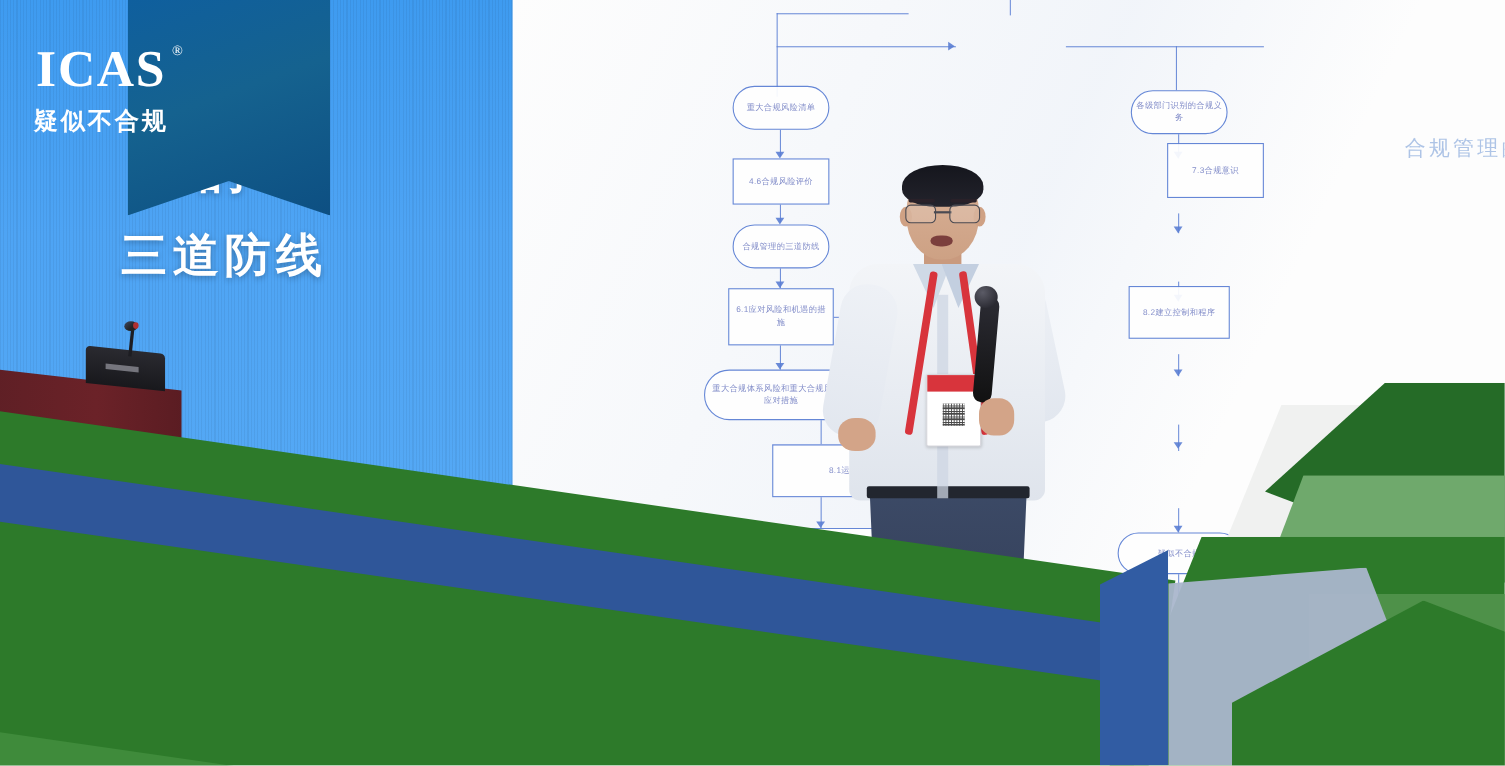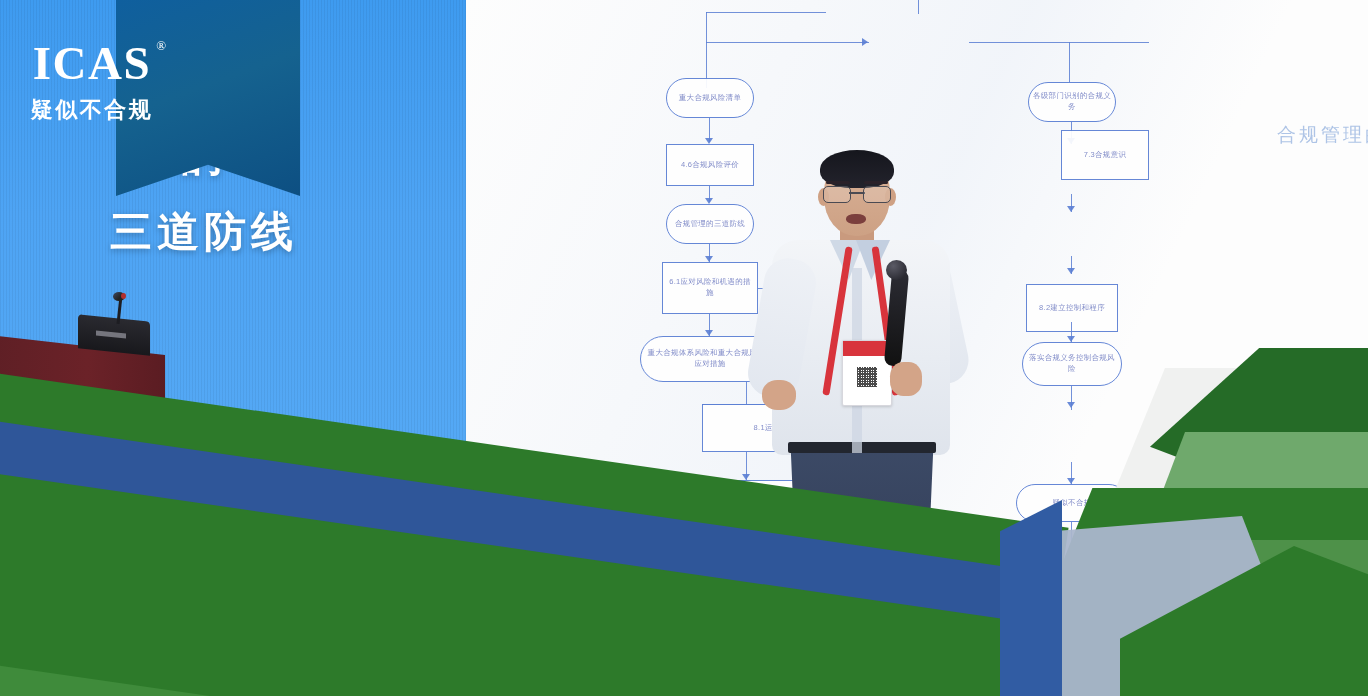--- a/index.html
+++ b/index.html
@@ -210,25 +210,24 @@
       <div class="conn v" style="left:605px;top:122px;height:22px;"></div>
       <div class="arrow" style="left:601px;top:138px;"></div>
 
       <div class="fbox" style="left:562px;top:130px;width:88px;height:50px;margin-left:33px;">7.3合规意识</div>
       <div class="conn v" style="left:605px;top:194px;height:18px;"></div>
       <div class="arrow" style="left:601px;top:206px;"></div>
 
       <div class="conn v" style="left:605px;top:256px;height:18px;"></div>
       <div class="arrow" style="left:601px;top:268px;"></div>
 
-      <div class="fbox" style="left:560px;top:284px;width:92px;height:48px;">8.2建立控制和程序</div>
+      <div class="fbox" style="left:560px;top:260px;width:92px;height:48px;">8.2建立控制和程序</div>
       <div class="conn v" style="left:605px;top:322px;height:20px;"></div>
       <div class="arrow" style="left:601px;top:336px;"></div>
 
-      <div class="fbox rounded" style="left:556px;top:342px;width:100px;height:44px;">落实合规义务控制合规风险</div>
       <div class="conn v" style="left:605px;top:386px;height:24px;"></div>
       <div class="arrow" style="left:601px;top:402px;"></div>
 
       <div class="conn v" style="left:605px;top:462px;height:22px;"></div>
       <div class="arrow" style="left:601px;top:478px;"></div>
 
       <div class="fbox rounded" style="left:550px;top:484px;width:112px;height:38px;">疑似不合规</div>
       <div class="conn v" style="left:605px;top:522px;height:26px;"></div>
 
       <div class="slide-title">合规管理的三道防线</div>

